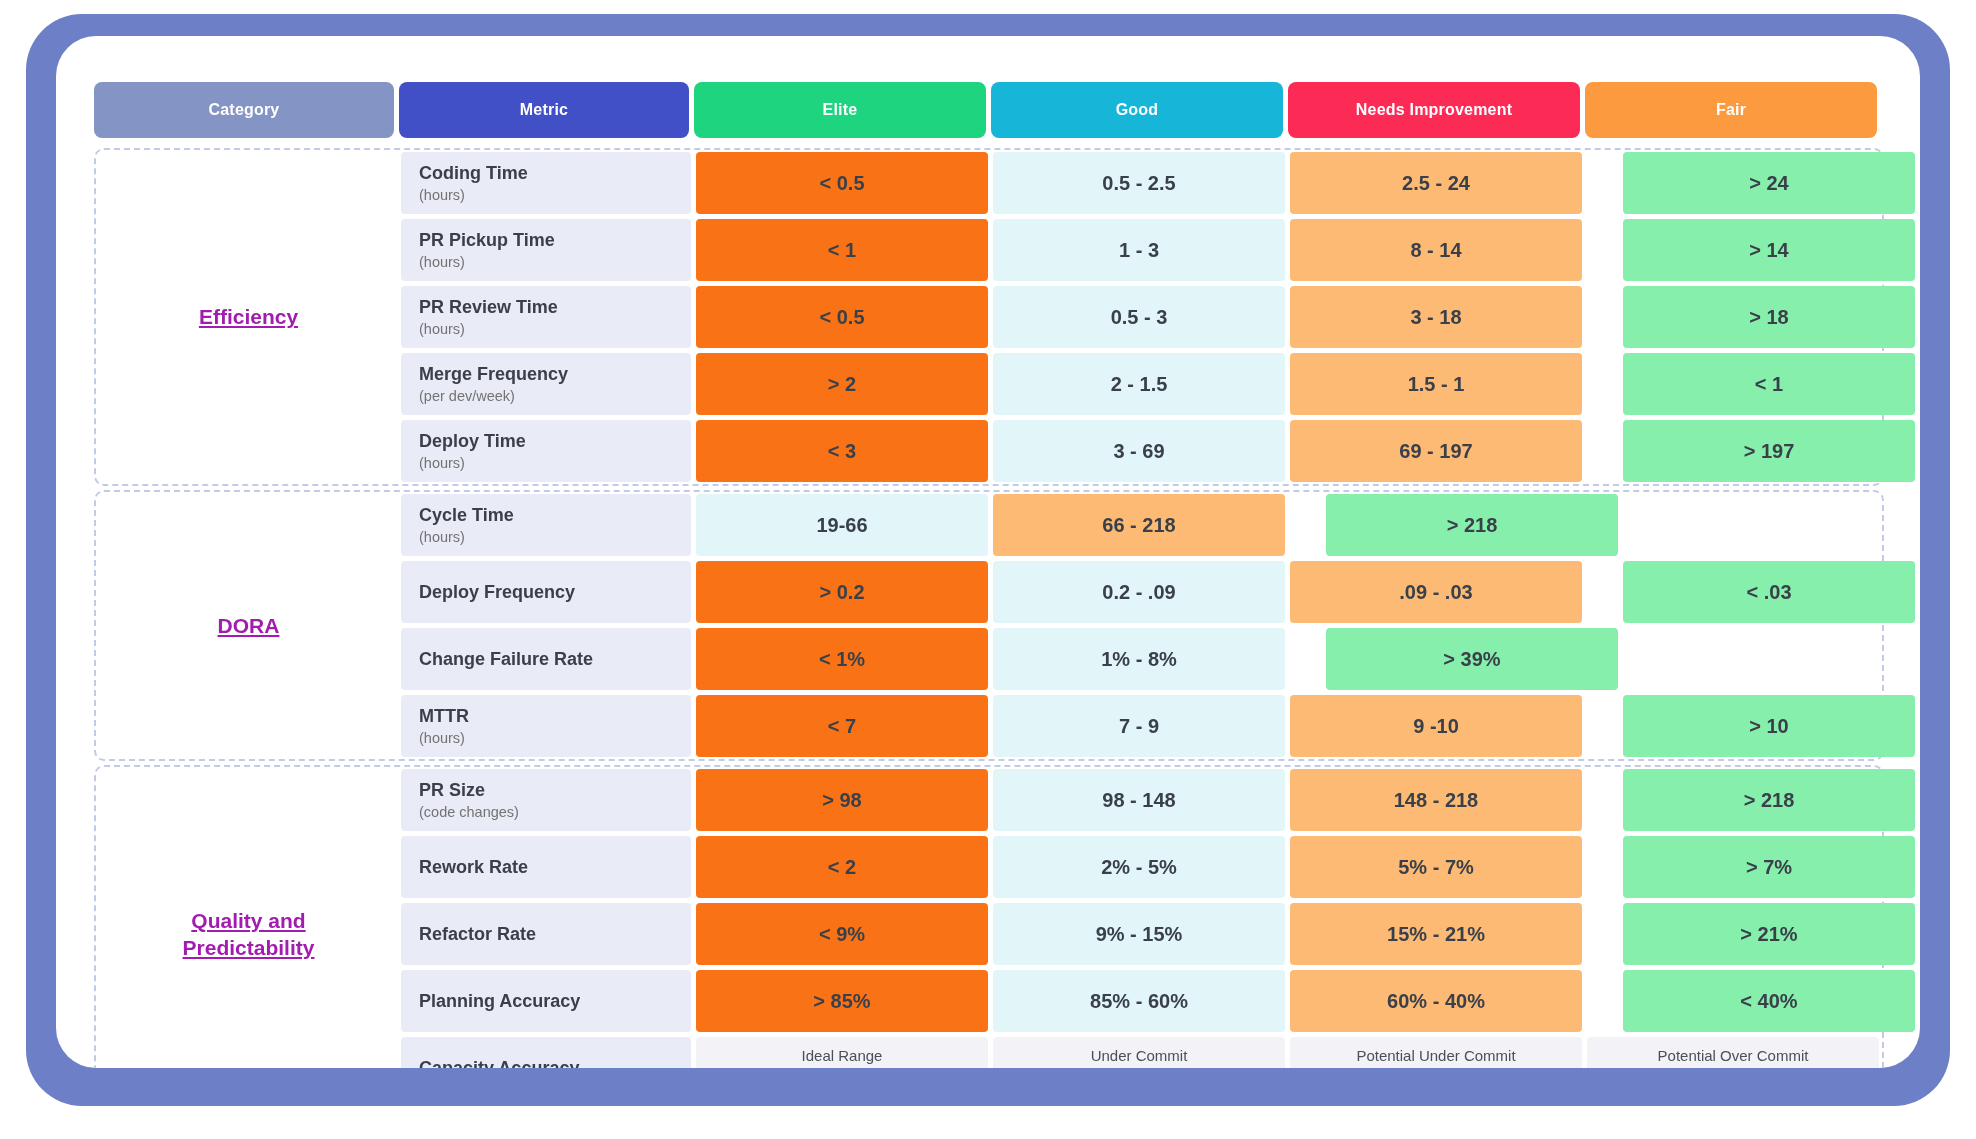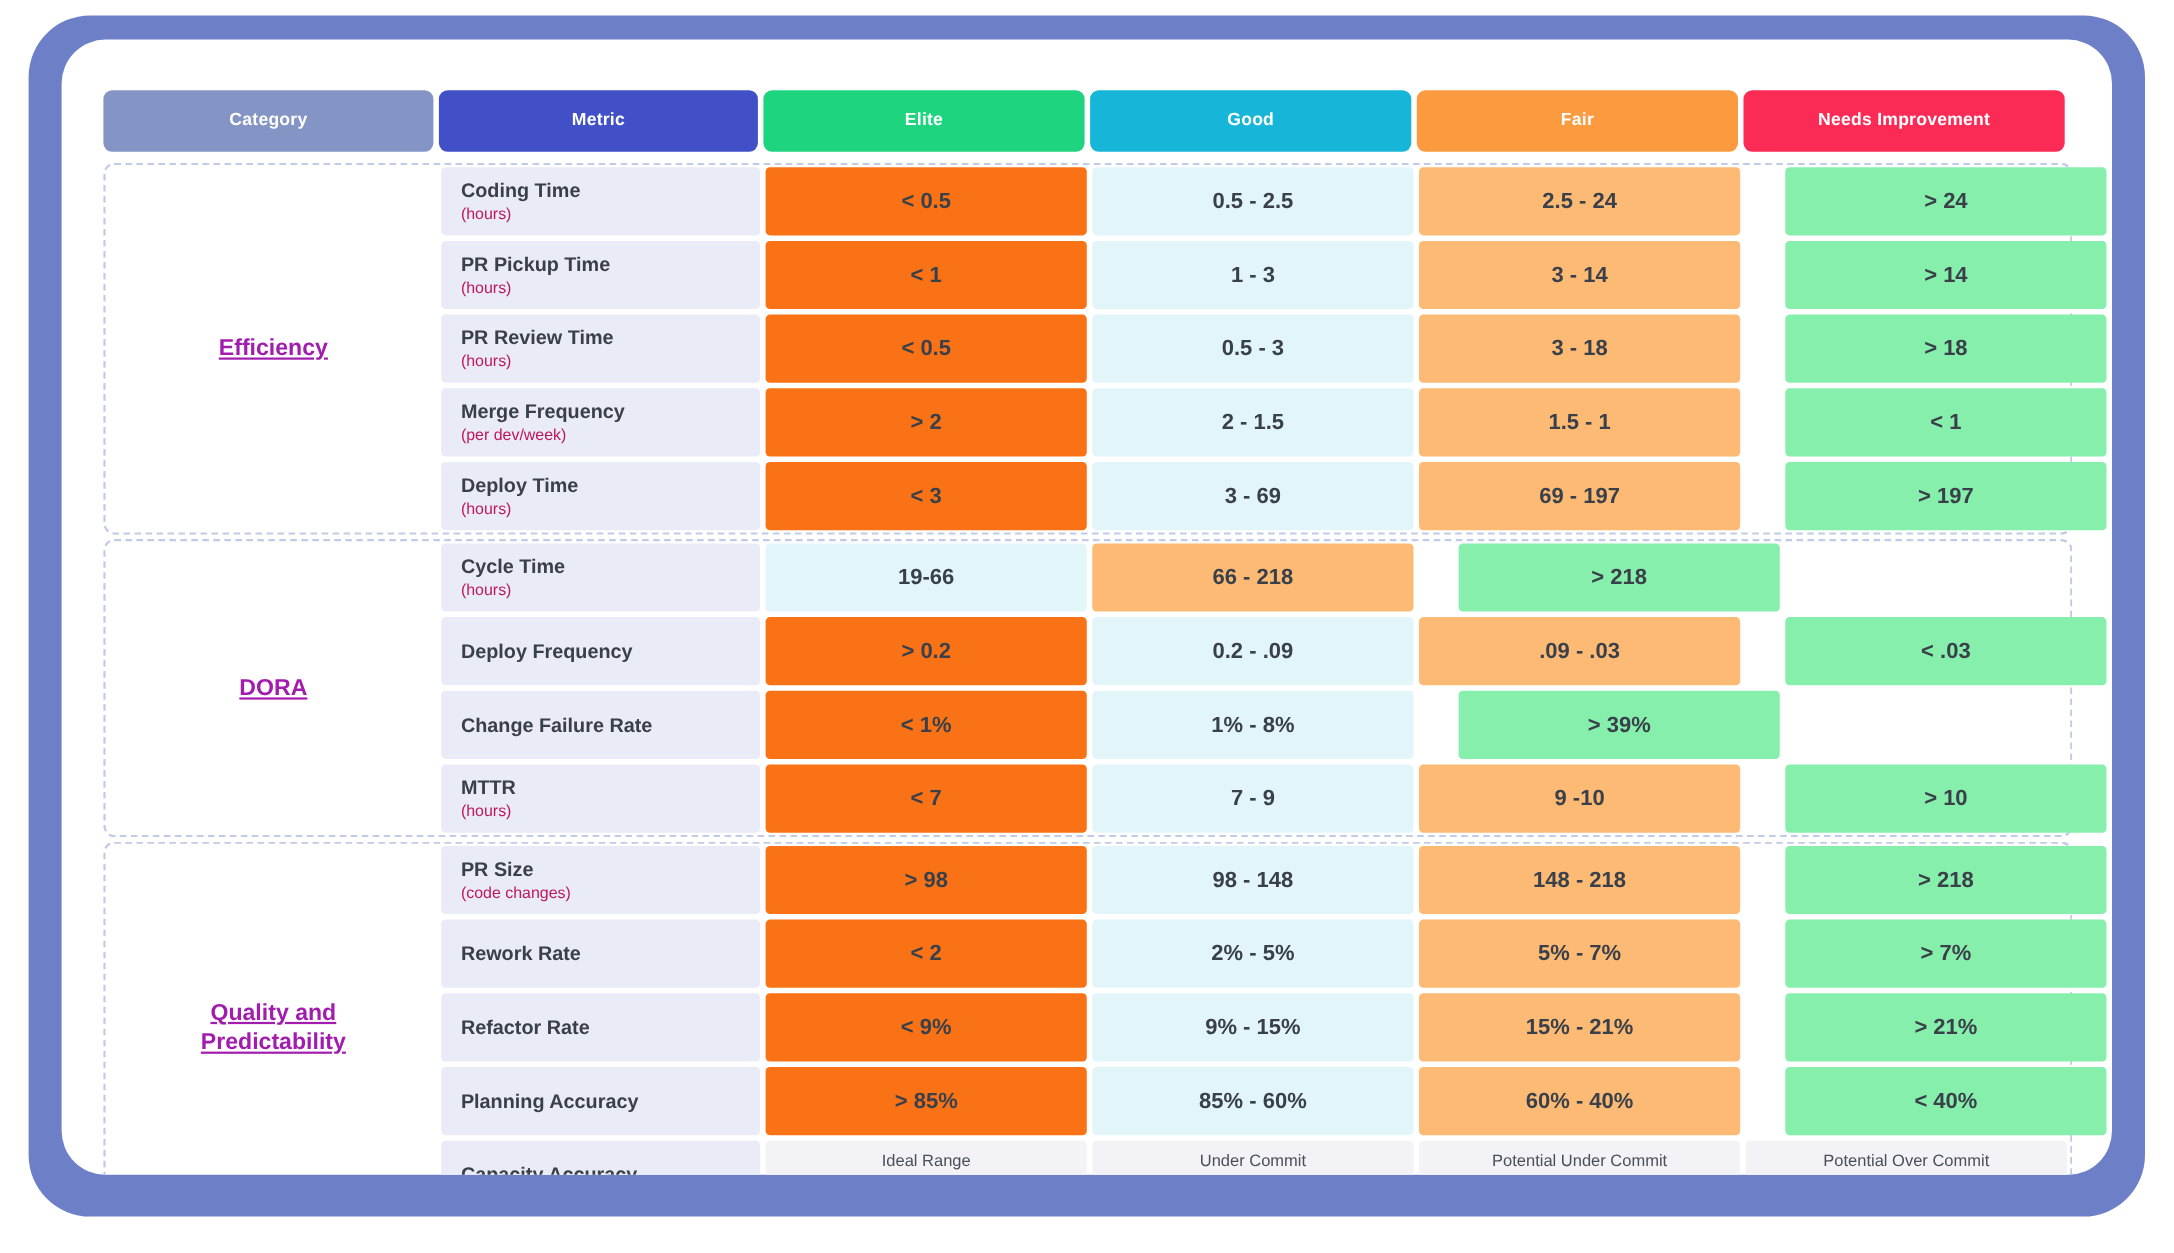--- a/index.html
+++ b/index.html
@@ -112,21 +112,21 @@
     justify-content: center;
   }
   .metric-name {
     font-size: 18px;
     font-weight: bold;
     color: #3a4049;
     line-height: 1.25;
   }
   .metric-sub {
     font-size: 14.5px;
-    color: #be185d;
+    color: #737373;
     margin-top: 3px;
     line-height: 1.2;
   }
 
   .val-cell {
     width: 292px;
     flex: 0 0 292px;
     border-radius: 4px;
     min-height: 62px;
     display: flex;
@@ -157,22 +157,22 @@
 
 <div class="backdrop"></div>
 
 <div class="card">
   <div class="table">
     <div class="header-row" id="header-row">
         <div class="hcell c-cat" style="background: rgb(132, 148, 196);">Category</div>
         <div class="hcell c-met" style="background: rgb(66, 80, 200);">Metric</div>
         <div class="hcell c-val" style="background: rgb(30, 212, 127);">Elite</div>
         <div class="hcell c-val" style="background: rgb(23, 182, 216);">Good</div>
+        <div class="hcell c-val" style="background: rgb(251, 43, 86);">Needs Improvement</div>
         <div class="hcell c-val" style="background: rgb(251, 154, 63);">Fair</div>
-        <div class="hcell c-val" style="background: rgb(251, 43, 86);">Needs Improvement</div>
       </div>
     <div id="groups">
         <div class="group">
           <div class="group-cat">
             <div class="cat-label">Efficiency</div>
           </div>
           <div class="group-rows">
             <div class="drow">
               <div class="metric-cell">
                 <div class="metric-name">Coding Time</div>
@@ -196,21 +196,21 @@
                 <div class="metric-name">PR Pickup Time</div>
                 <div class="metric-sub">(hours)</div>
               </div>
               <div class="val-cell f-elite">
                 <div>&lt; 1</div>
               </div>
               <div class="val-cell f-good">
                 <div>1 - 3</div>
               </div>
               <div class="val-cell f-fair">
-                <div>3 - 14</div>
+                <div>8 - 14</div>
               </div>
               <div class="val-cell f-needs">
                 <div>&gt; 14</div>
               </div>
             </div>
             <div class="drow">
               <div class="metric-cell">
                 <div class="metric-name">PR Review Time</div>
                 <div class="metric-sub">(hours)</div>
               </div>

